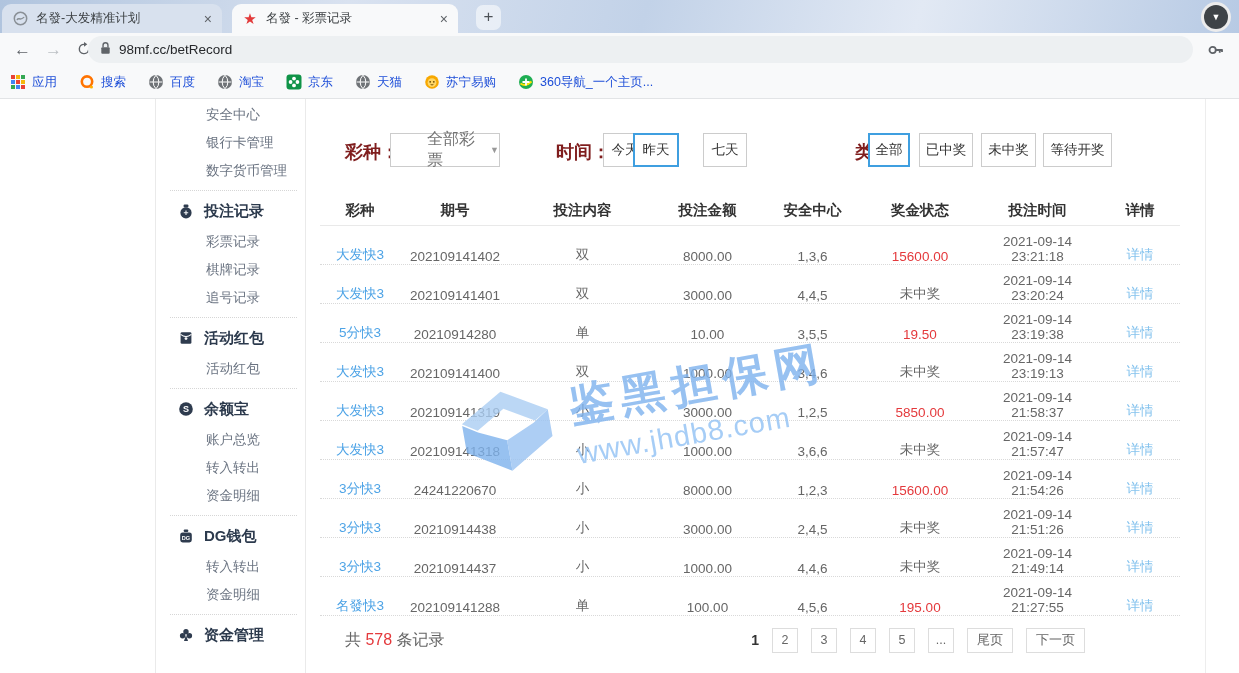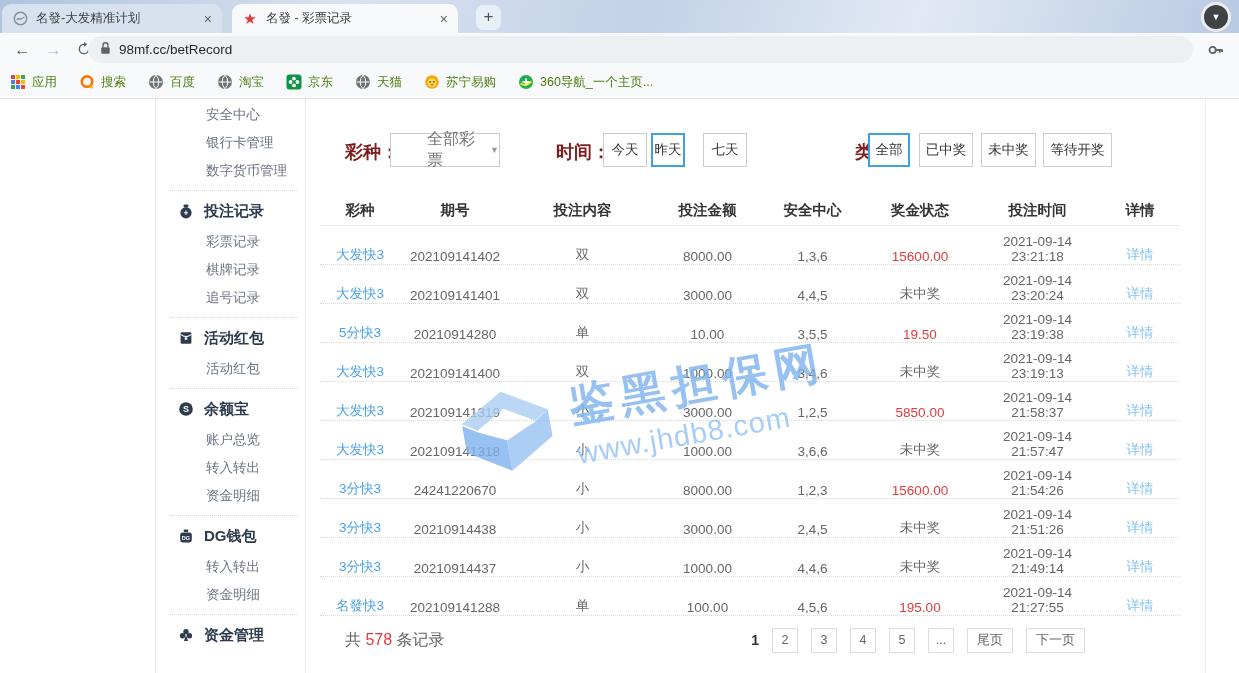--- a/index.html
+++ b/index.html
@@ -29,21 +29,21 @@
   .nav-glyph { font-size:17px; margin-left:14px; color:#5f6368; }
   .nav-disabled { color:#bcc0c4; }
   .url-pill { position:absolute; left:88px; right:46px; top:3px; height:27px; border-radius:14px;
     background:#edf0f2; display:flex; align-items:center; padding:0 12px; }
   .url-text { font-size:13.5px; color:#26282b; margin-left:8px; }
   .key-slot { position:absolute; right:14px; top:8px; width:18px; height:18px; }
 
   .bookmarks { height:33px; background:#f8f9fa; border-bottom:1px solid #e2e4e6;
     display:flex; align-items:center; padding-left:10px; }
   .bm-item { display:flex; align-items:center; gap:6px; margin-right:22px; }
-  .bm-label { font-size:12.5px; color:#4d7c0f; white-space:nowrap; }
+  .bm-label { font-size:12.5px; color:#1d4ed8; white-space:nowrap; }
   .bm-icon { width:16px; height:16px; display:inline-flex; }
   .bm-icon svg { width:16px; height:16px; }
 
   
   #page { position:absolute; top:99px; left:0; right:0; bottom:0; background:#fff; }
   .card-right-border { position:absolute; left:1205px; top:0; bottom:0; width:1px; background:#ededed; }
 
   .sidebar { position:absolute; left:155px; top:0; bottom:0; width:151px;
     border-left:1px solid #eaeaea; border-right:1px solid #eaeaea; padding-top:2px; overflow:hidden; }
   .side-link { height:28px; line-height:28px; padding-left:50px; font-size:13.5px; color:#6b7482; cursor:pointer; }
@@ -317,21 +317,21 @@
 
   <div class="content">
 
     <div class="filters">
       <span class="f-label" style="left:25px">彩种：</span>
       <div class="f-select">
         <span class="f-select-value">全部彩票</span>
         <span class="f-caret">▼</span>
       </div>
       <span class="f-label" style="left:236px">时间：</span>
-      <span id="time-buttons"><span class="f-btn" style="left: 283px; width: 44px;">今天</span><span class="f-btn selected" style="left: 331px; width: 34px;">昨天</span><span class="f-btn" style="left: 383px; width: 44px;">七天</span></span>
+      <span id="time-buttons"><span class="f-btn" style="left: 283px; width: 44px;">今天</span><span class="f-btn selected" style="left: 313px; width: 46px;">昨天</span><span class="f-btn" style="left: 383px; width: 44px;">七天</span></span>
       <span class="f-label" style="left:535px">类型：</span>
       <span id="type-buttons"><span class="f-btn selected" style="left: 548px; width: 42px;">全部</span><span class="f-btn" style="left: 599px; width: 54px;">已中奖</span><span class="f-btn" style="left: 661px; width: 55px;">未中奖</span><span class="f-btn" style="left: 723px; width: 69px;">等待开奖</span></span>
     </div>
 
     <div class="thead" id="table-head">
         <span class="c c1">彩种</span>
         <span class="c c2">期号</span>
         <span class="c c3">投注内容</span>
         <span class="c c4">投注金额</span>
         <span class="c c5">安全中心</span>

